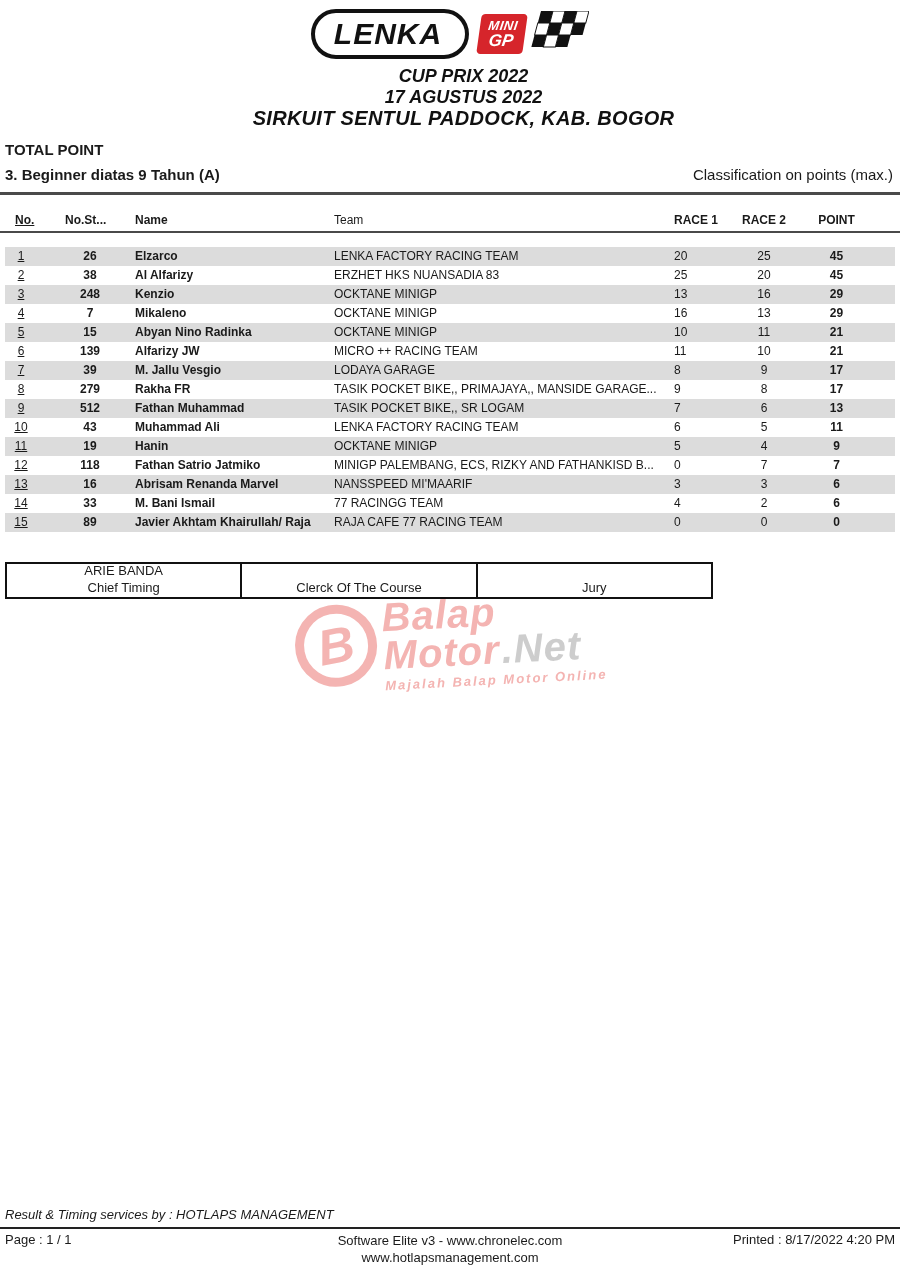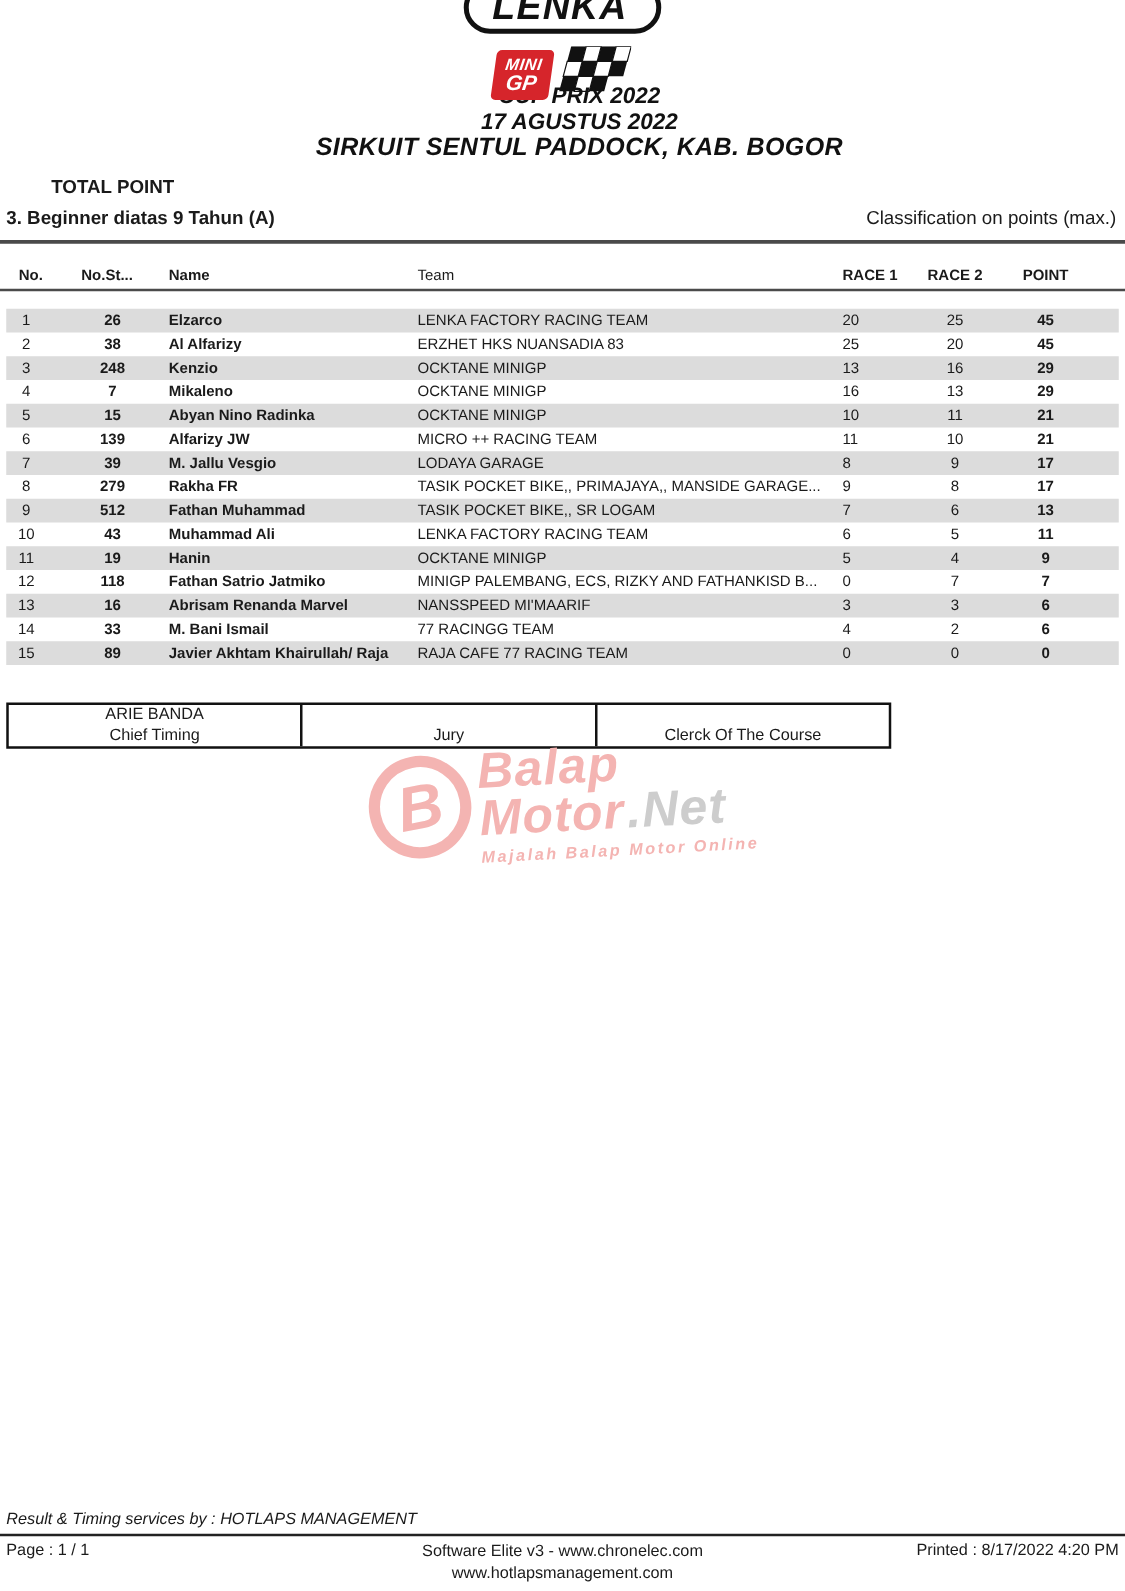--- a/index.html
+++ b/index.html
@@ -9,21 +9,21 @@
     position: relative;
     width: 900px;
     height: 1273px;
     margin: 0 auto;
     background: #ffffff;
     overflow: hidden;
   }
 
   
   .header-block { position: absolute; top: 6px; left: 0; width: 100%; text-align: center; }
-  .logo-row { display: flex; justify-content: center; align-items: center; gap: 10px; height: 56px; flex-direction: column; }
+  .logo-row { display: flex; justify-content: center; align-items: center; gap: 10px; height: 56px; }
   .lenka-badge {
     display: flex; align-items: center; justify-content: center;
     width: 158px; height: 50px;
     border: 4px solid #111; border-radius: 26px; background: #fff;
   }
   .lenka-badge span {
     font-size: 30px; font-weight: bold; font-style: italic; letter-spacing: 1px; color: #111;
     padding-right: 4px;
   }
   .minigp-wrap { display: flex; align-items: center; gap: 2px; }
@@ -36,38 +36,38 @@
   .minigp-box .mini { color: #fff; font-weight: bold; font-style: italic; font-size: 13px; letter-spacing: 0.5px; }
   .minigp-box .gp   { color: #fff; font-weight: bold; font-style: italic; font-size: 17px; }
   .checkers { margin-left: 2px; }
   .event-lines { margin-top: 4px; line-height: 21px; padding-left: 27px; }
   .event-line { font-weight: bold; font-style: italic; color: #111; }
   .event-line.l1 { font-size: 18px; }
   .event-line.l2 { font-size: 18px; }
   .event-line.l3 { font-size: 20px; letter-spacing: 0.3px; }
 
   
-  .doc-title { position: absolute; top: 141px; left: 5px; font-size: 15px; font-weight: bold; margin-left: 36px; }
+  .doc-title { position: absolute; top: 141px; left: 5px; font-size: 15px; font-weight: bold; }
   .class-row {
     position: absolute; top: 166px; left: 5px; right: 7px;
     display: flex; justify-content: space-between; align-items: baseline;
   }
   .class-name { font-size: 15px; font-weight: bold; }
   .class-note { font-size: 15px; font-weight: normal; }
 
   .rule1 { position: absolute; top: 192px; left: 0; width: 900px; height: 3px; background: #4a4a4a; }
   .rule2 { position: absolute; top: 231px; left: 0; width: 900px; height: 2px; background: #4a4a4a; }
 
   
   .trow, .thead-row { display: flex; width: 890px; height: 19px; line-height: 19px; font-size: 12px; }
   .thead-row { position: absolute; top: 210px; left: 5px; height: 20px; line-height: 20px; }
   .tbody { position: absolute; top: 247px; left: 5px; }
   .trow.shaded { background: #dcdcdc; }
   .cell { white-space: nowrap; overflow: hidden; }
-  .c-no    { width: 32px;  text-align: center; }
+  .c-no    { width: 32px;  text-align: center; text-decoration: underline; }
   .c-nost  { width: 58px;  text-align: center; font-weight: bold; margin-left: 24px; }
   .c-name  { width: 215px; text-align: left;   font-weight: bold; padding-left: 16px; }
   .c-team  { width: 340px; text-align: left; }
   .c-race1 { width: 55px;  text-align: left; }
   .c-race2 { width: 70px;  text-align: center; }
   .c-point { width: 75px;  text-align: center; font-weight: bold; }
   .c-spacer{ flex: 1; }
   .thead-row .cell { font-weight: bold; }
   .thead-row .c-team { font-weight: normal; }
   .thead-row .c-no, .thead-row .c-nost { text-align: left; padding-left: 10px; }
@@ -338,24 +338,24 @@
       <div class="cell c-spacer"></div>
     </div>
   </div>
 
   <div class="sigbox">
     <div class="sigcell">
       <span>ARIE BANDA</span>
       <span>Chief Timing</span>
     </div>
     <div class="sigcell">
+      <span>Clerck Of The Course</span>
+    </div>
+    <div class="sigcell">
       <span>Jury</span>
-    </div>
-    <div class="sigcell">
-      <span>Clerck Of The Course</span>
     </div>
   </div>
 
   <div class="watermark">
     <div class="wm-circle">
       <span class="wm-b">B</span>
     </div>
     <div class="wm-text">
       <div class="wm-line1">Balap</div>
       <div class="wm-line2">

